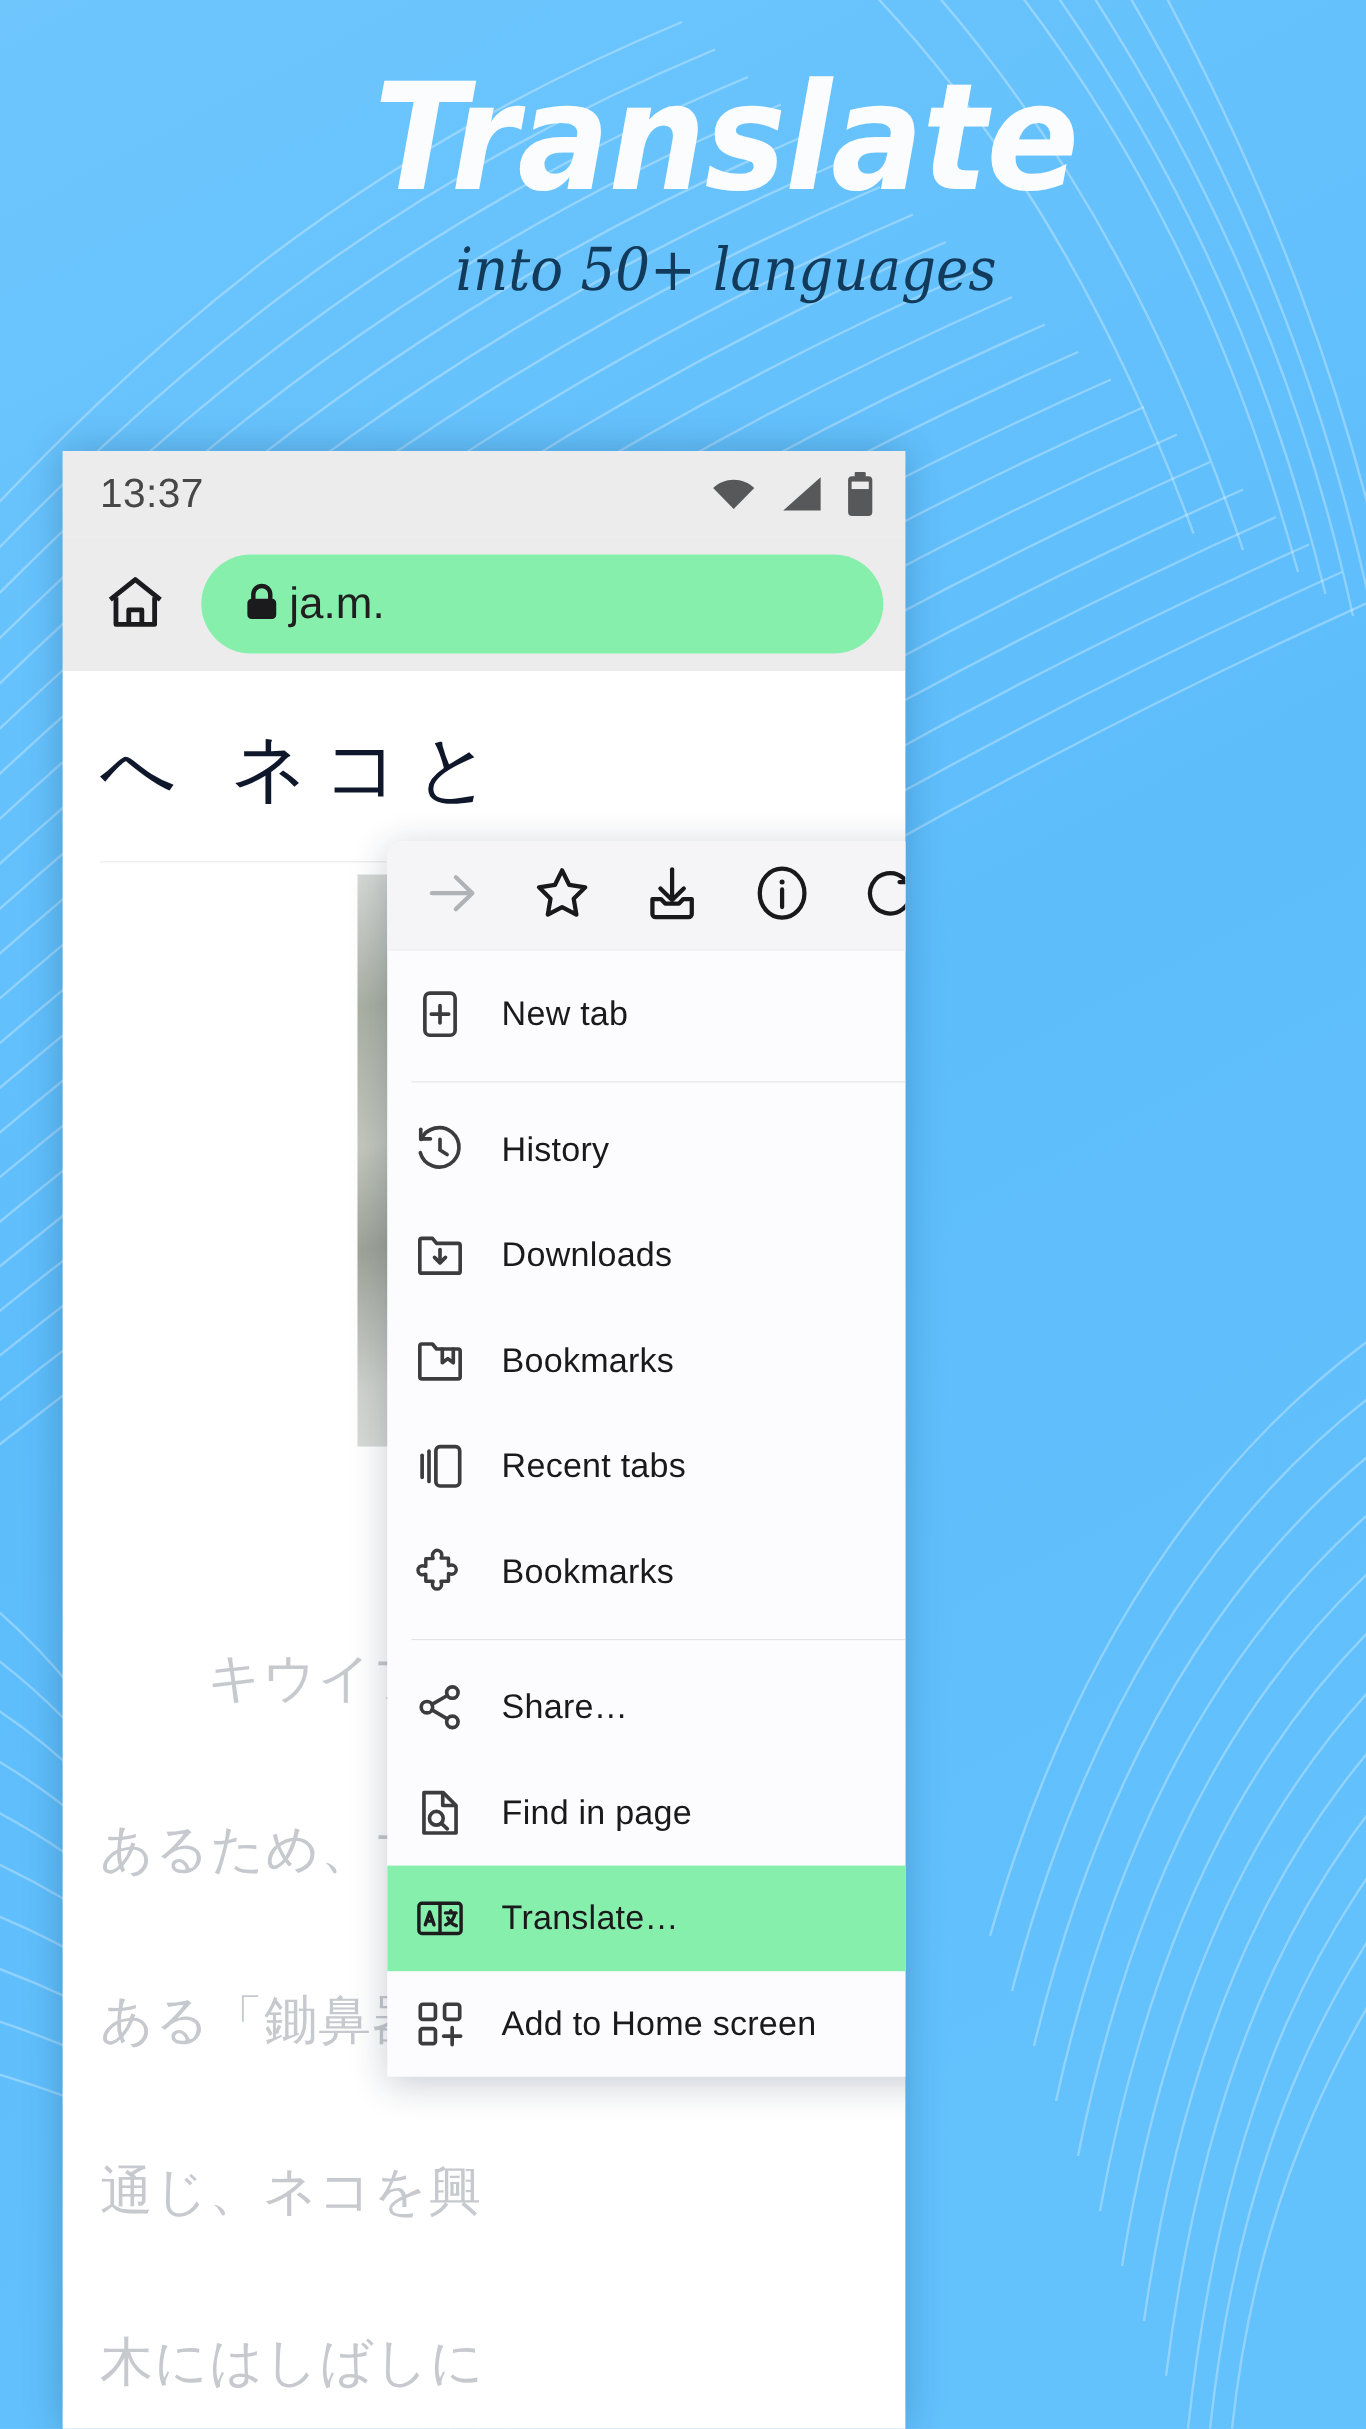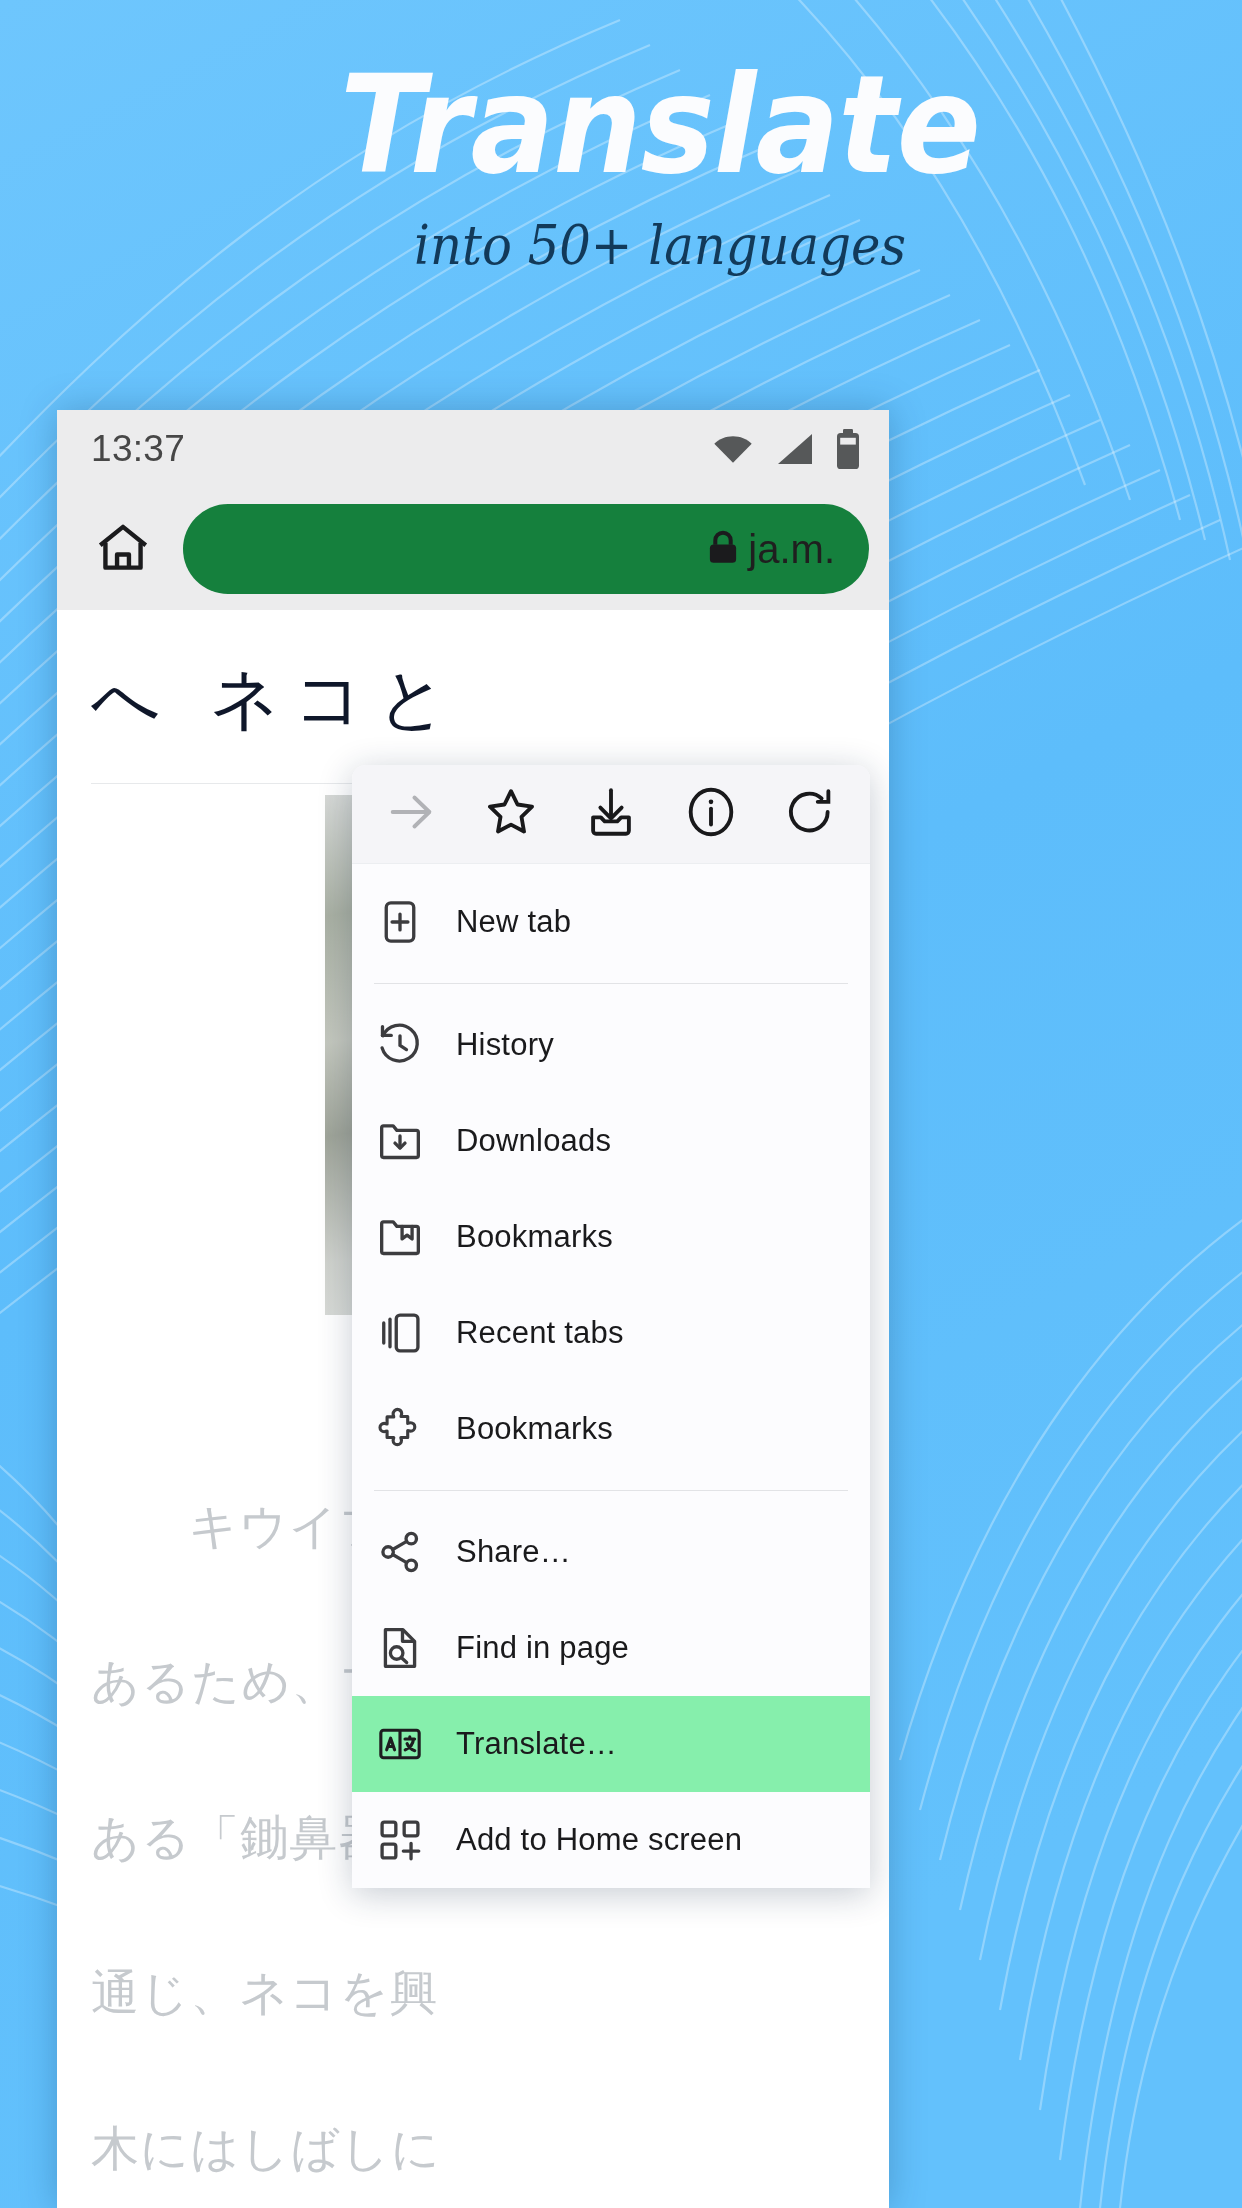--- a/index.html
+++ b/index.html
@@ -34,21 +34,21 @@
     font-size:54px; line-height:1;
     color:#123a5a;
     margin-top:26px;
     transform:scaleX(0.92);
   }
 
   
   .phone {
     position:absolute;
     left:57px; top:410px;
-    width:832px; height:1798px;
+    width:766px; height:1798px;
     background:#ffffff;
     box-shadow:0 0 34px rgba(10,50,90,.28);
     overflow:hidden;
     z-index:10;
   }
 
   
   .statusbar {
     height:78px; background:#ececed;
     display:flex; align-items:center; justify-content:space-between;
@@ -60,23 +60,23 @@
   .status-icons { display:flex; align-items:center; gap:20px; }
   .status-icons svg { display:block; }
 
   
   .browser-bar {
     height:122px; background:#ececed;
     display:flex; align-items:center; padding-left:28px; gap:22px;
   }
   .home-btn { width:76px; height:76px; display:flex; align-items:center; justify-content:center; flex:0 0 auto;}
   .urlbar {
-    flex:1 1 auto; height:90px; background:#15803d; border-radius:45px;
+    flex:1 1 auto; height:90px; background:#86efac; border-radius:45px;
     display:flex; align-items:center; gap:4px; padding:0 34px;
-    margin-right:20px; overflow:hidden;justify-content:flex-end;
+    margin-right:20px; overflow:hidden;
   }
   .url-text {
     font-size:40px; color:#1f1f1f; white-space:nowrap;
   }
 
   
   .webpage { position:relative; background:#fff; height:1598px; padding:0; }
   .jp-heading {
     font-family:"DejaVu Sans", sans-serif;
     font-size:68px; color:#0f172a; letter-spacing:14px;

